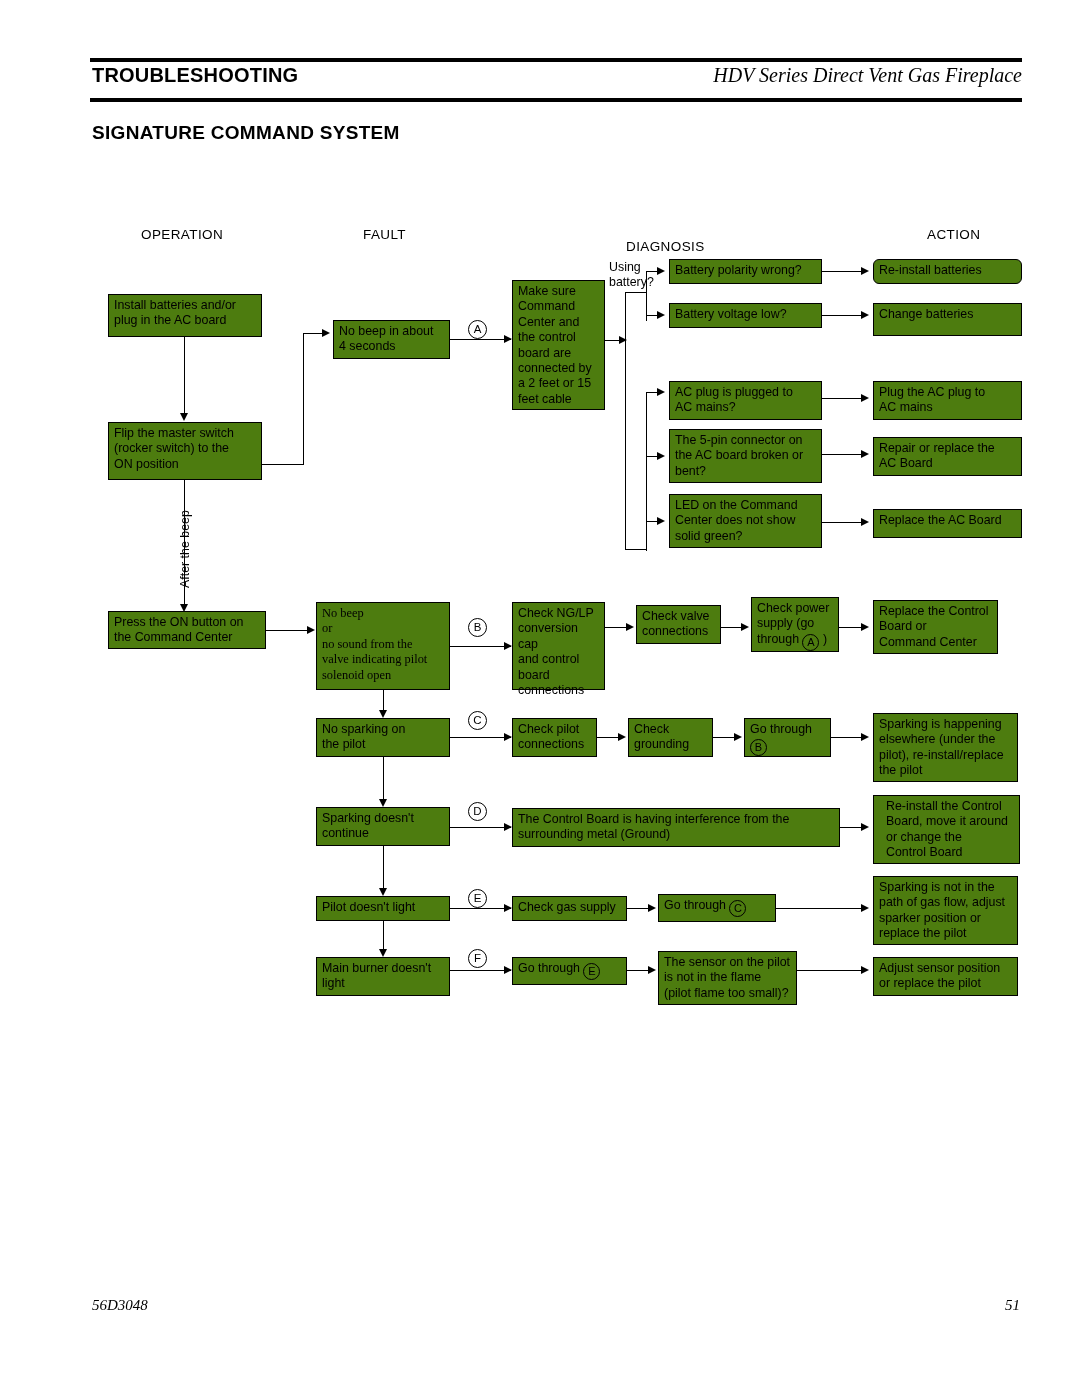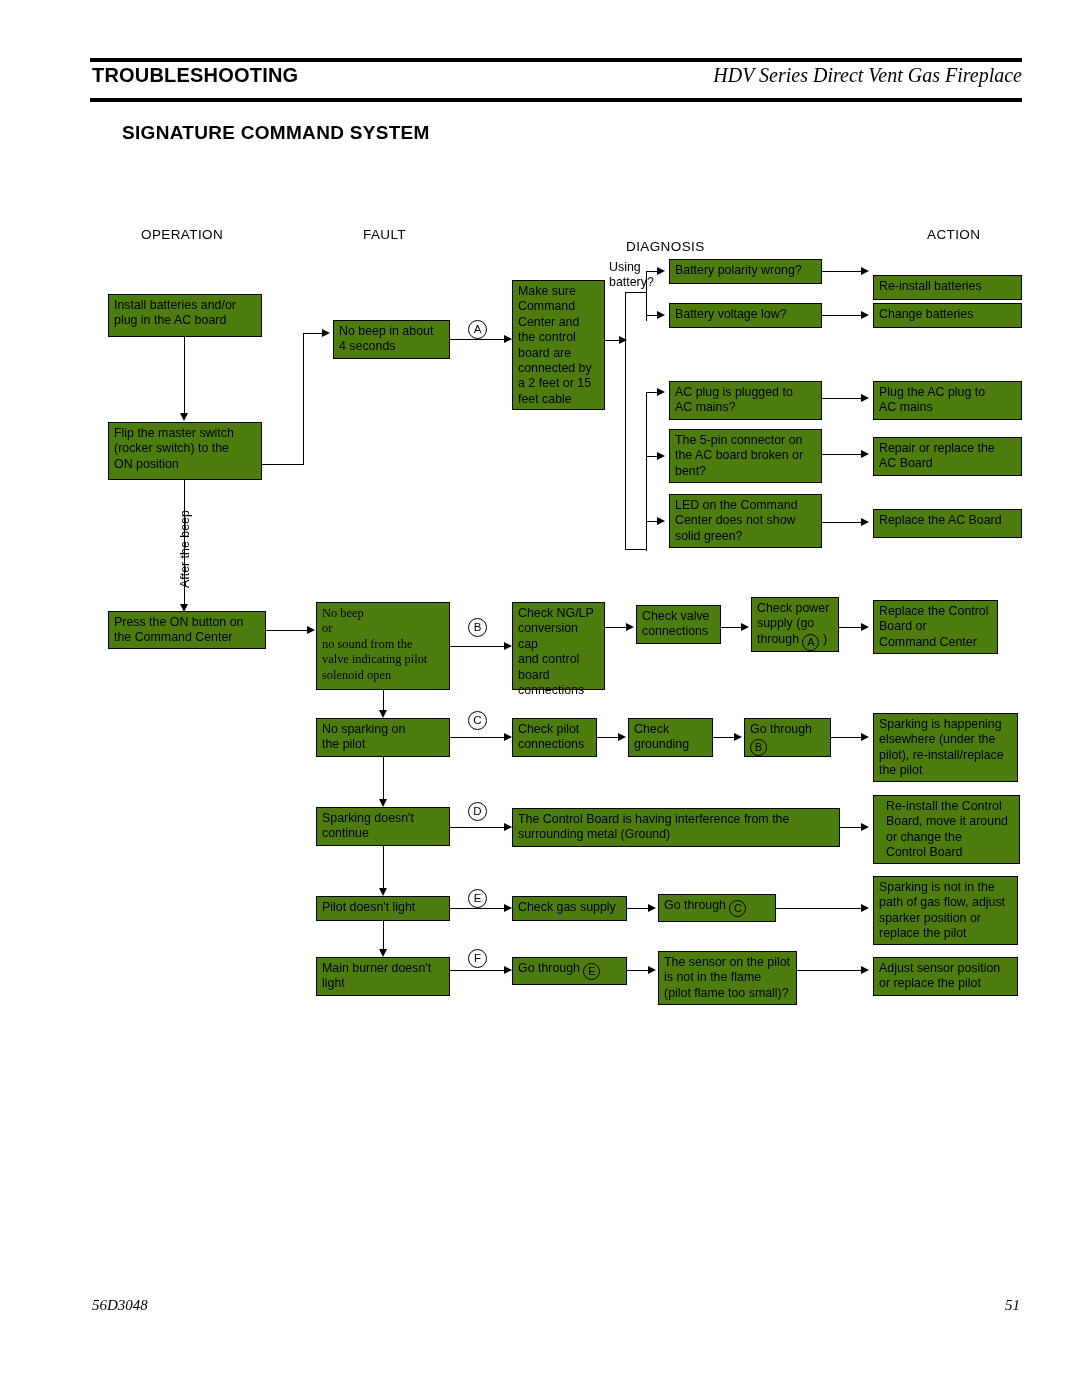--- a/index.html
+++ b/index.html
@@ -53,21 +53,20 @@
     font-size: 20px;
     white-space: nowrap;
   }
   .section-title {
     position: absolute;
     left: 92px;
     top: 122px;
     font-size: 19px;
     font-weight: bold;
     letter-spacing: 0.3px;
-    margin-left: 30px;
   }
 
   
   .col-head {
     position: absolute;
     font-size: 13.5px;
     letter-spacing: 0.4px;
     white-space: nowrap;
   }
 
@@ -315,22 +314,22 @@
   <div class="arr arr-r" style="left:861px; top:267px;"></div>
   <div class="ln lnh" style="left:821px; top:315px; width:46px;"></div>
   <div class="arr arr-r" style="left:861px; top:311px;"></div>
   <div class="ln lnh" style="left:821px; top:398px; width:46px;"></div>
   <div class="arr arr-r" style="left:861px; top:394px;"></div>
   <div class="ln lnh" style="left:821px; top:454px; width:46px;"></div>
   <div class="arr arr-r" style="left:861px; top:450px;"></div>
   <div class="ln lnh" style="left:821px; top:522px; width:46px;"></div>
   <div class="arr arr-r" style="left:861px; top:518px;"></div>
 
-  <div class="fbox" style="left:873px; top:275px; width:149px; height:25px;">Re-install batteries</div>
-  <div class="fbox" style="left:873px; top:303px; width:149px; height:25px;">Change batteries</div>
+  <div class="fbox" style="left:873px; top:259px; width:149px; height:25px;border-radius:6px;">Re-install batteries</div>
+  <div class="fbox" style="left:873px; top:303px; width:149px; height:33px;">Change batteries</div>
   <div class="fbox" style="left:873px; top:381px; width:149px; height:39px;">Plug the AC plug to
 AC mains</div>
   <div class="fbox" style="left:873px; top:437px; width:149px; height:39px;">Repair or replace the
 AC Board</div>
   <div class="fbox" style="left:873px; top:509px; width:149px; height:29px;">Replace the AC Board</div>
 
   <div class="fbox" style="left:512px; top:602px; width:93px; height:88px;">Check NG/LP
 conversion cap
 and control
 board

